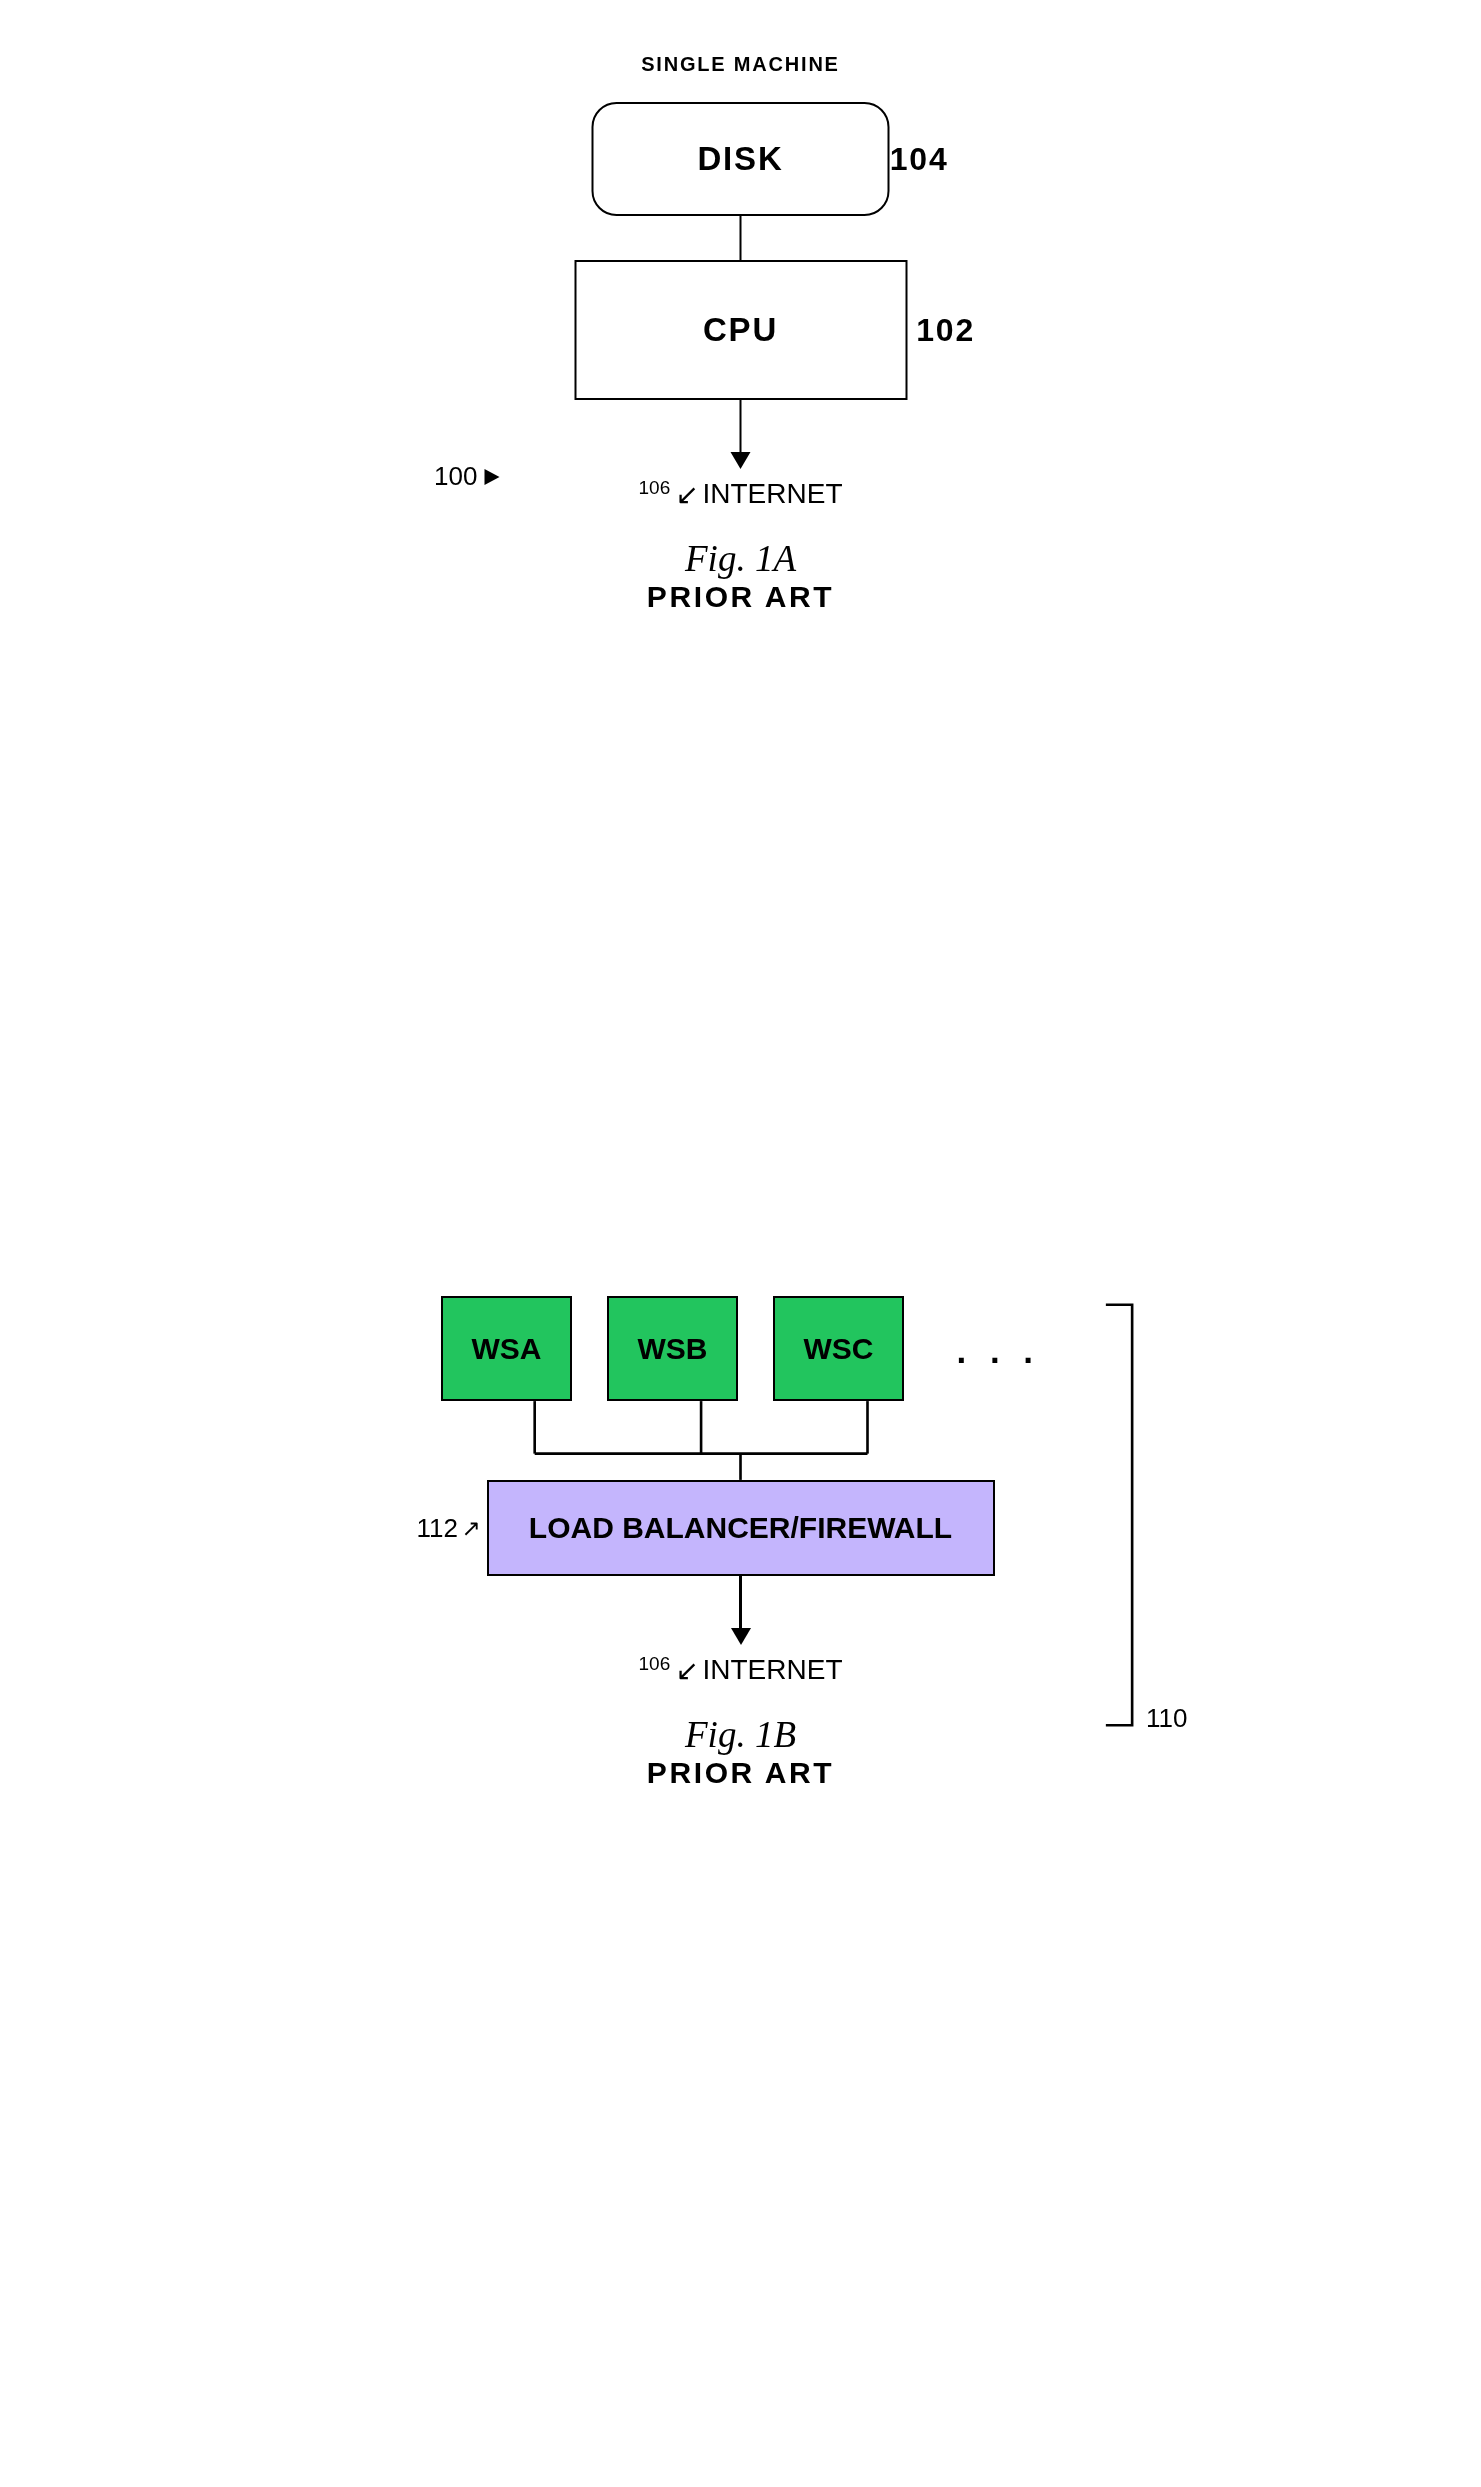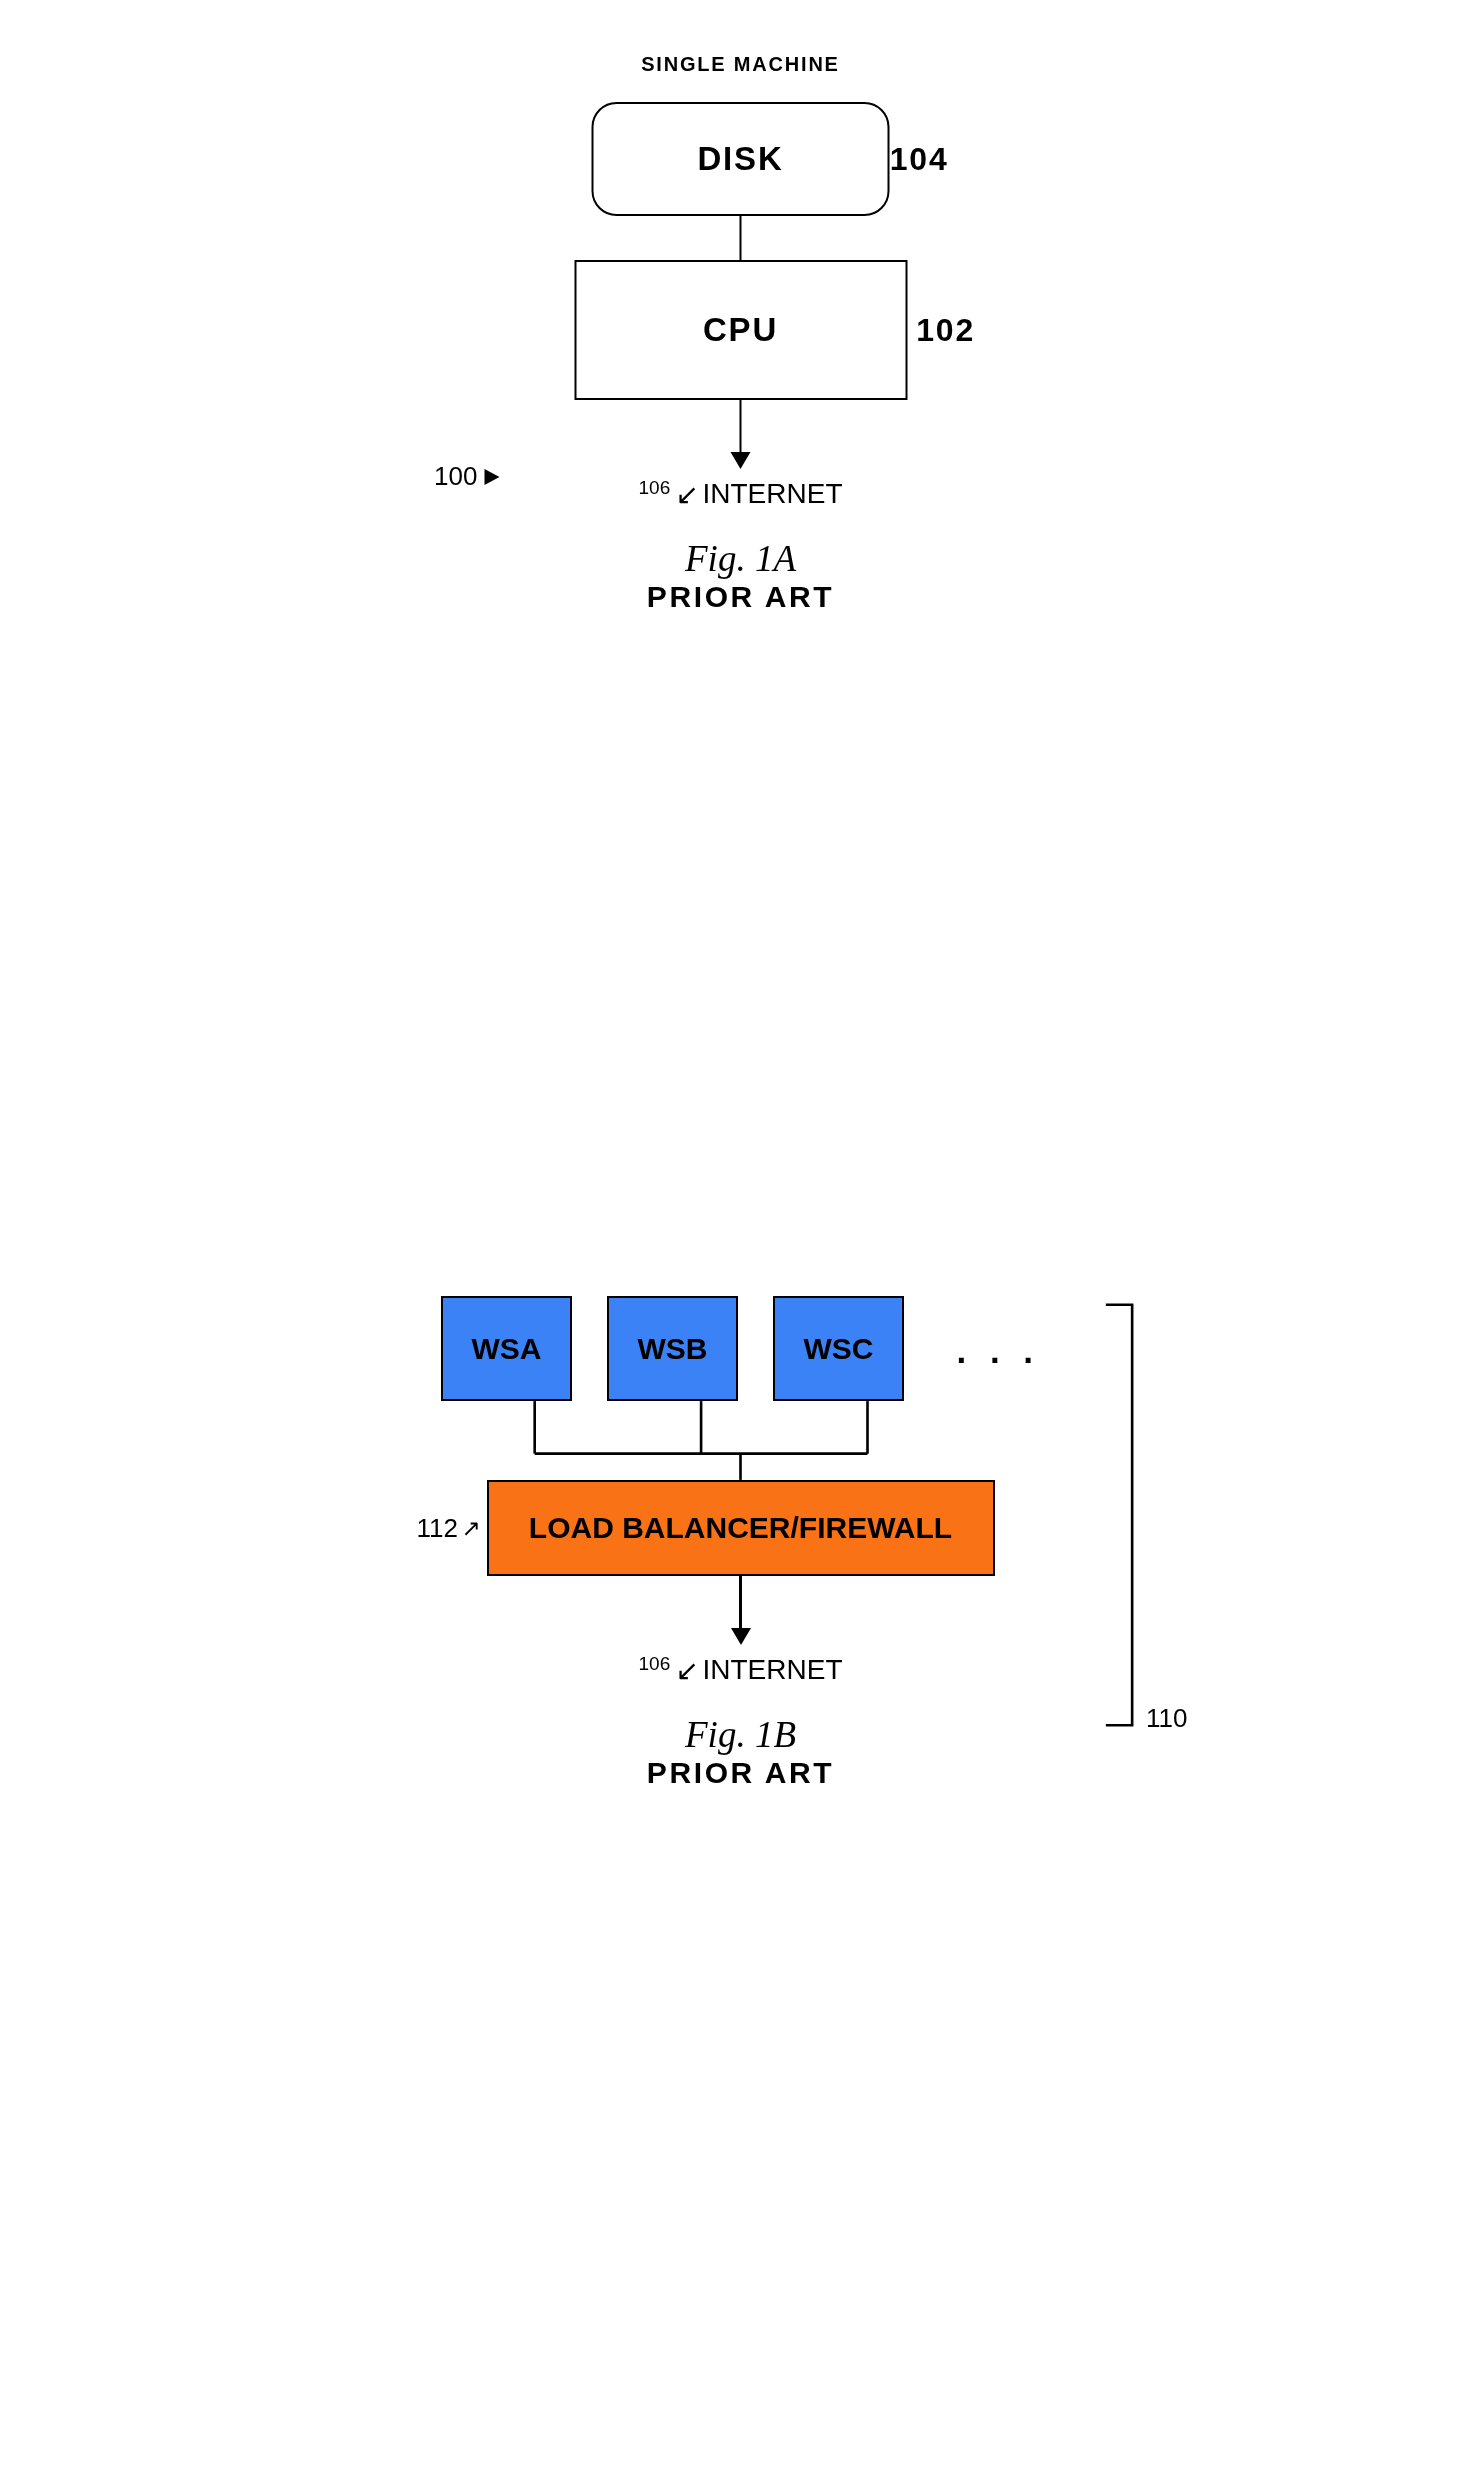--- a/index.html
+++ b/index.html
@@ -173,41 +173,41 @@
 
     .ws-box {
       width: 131px;
       height: 105px;
       border: 2.6px solid #000;
       display: flex;
       align-items: center;
       justify-content: center;
       font-size: 30px;
       font-weight: bold;
-      background: #3b82f6;
+      background: #22c55e;
     }
 
     .dots-label {
       font-size: 35px;
       font-weight: bold;
       letter-spacing: 7px;
       padding-top: 35px;
       margin-left: 17.5px;
     }
 
     .lb-box {
       width: 508px;
       height: 96px;
       border: 2.6px solid #000;
       display: flex;
       align-items: center;
       justify-content: center;
       font-size: 30px;
       font-weight: bold;
-      background: #f97316;
+      background: #c4b5fd;
       position: relative;
     }
 
     .ref-112 {
       position: absolute;
       left: -70px;
       top: 50%;
       transform: translateY(-50%);
       font-size: 26px;
       display: flex;

